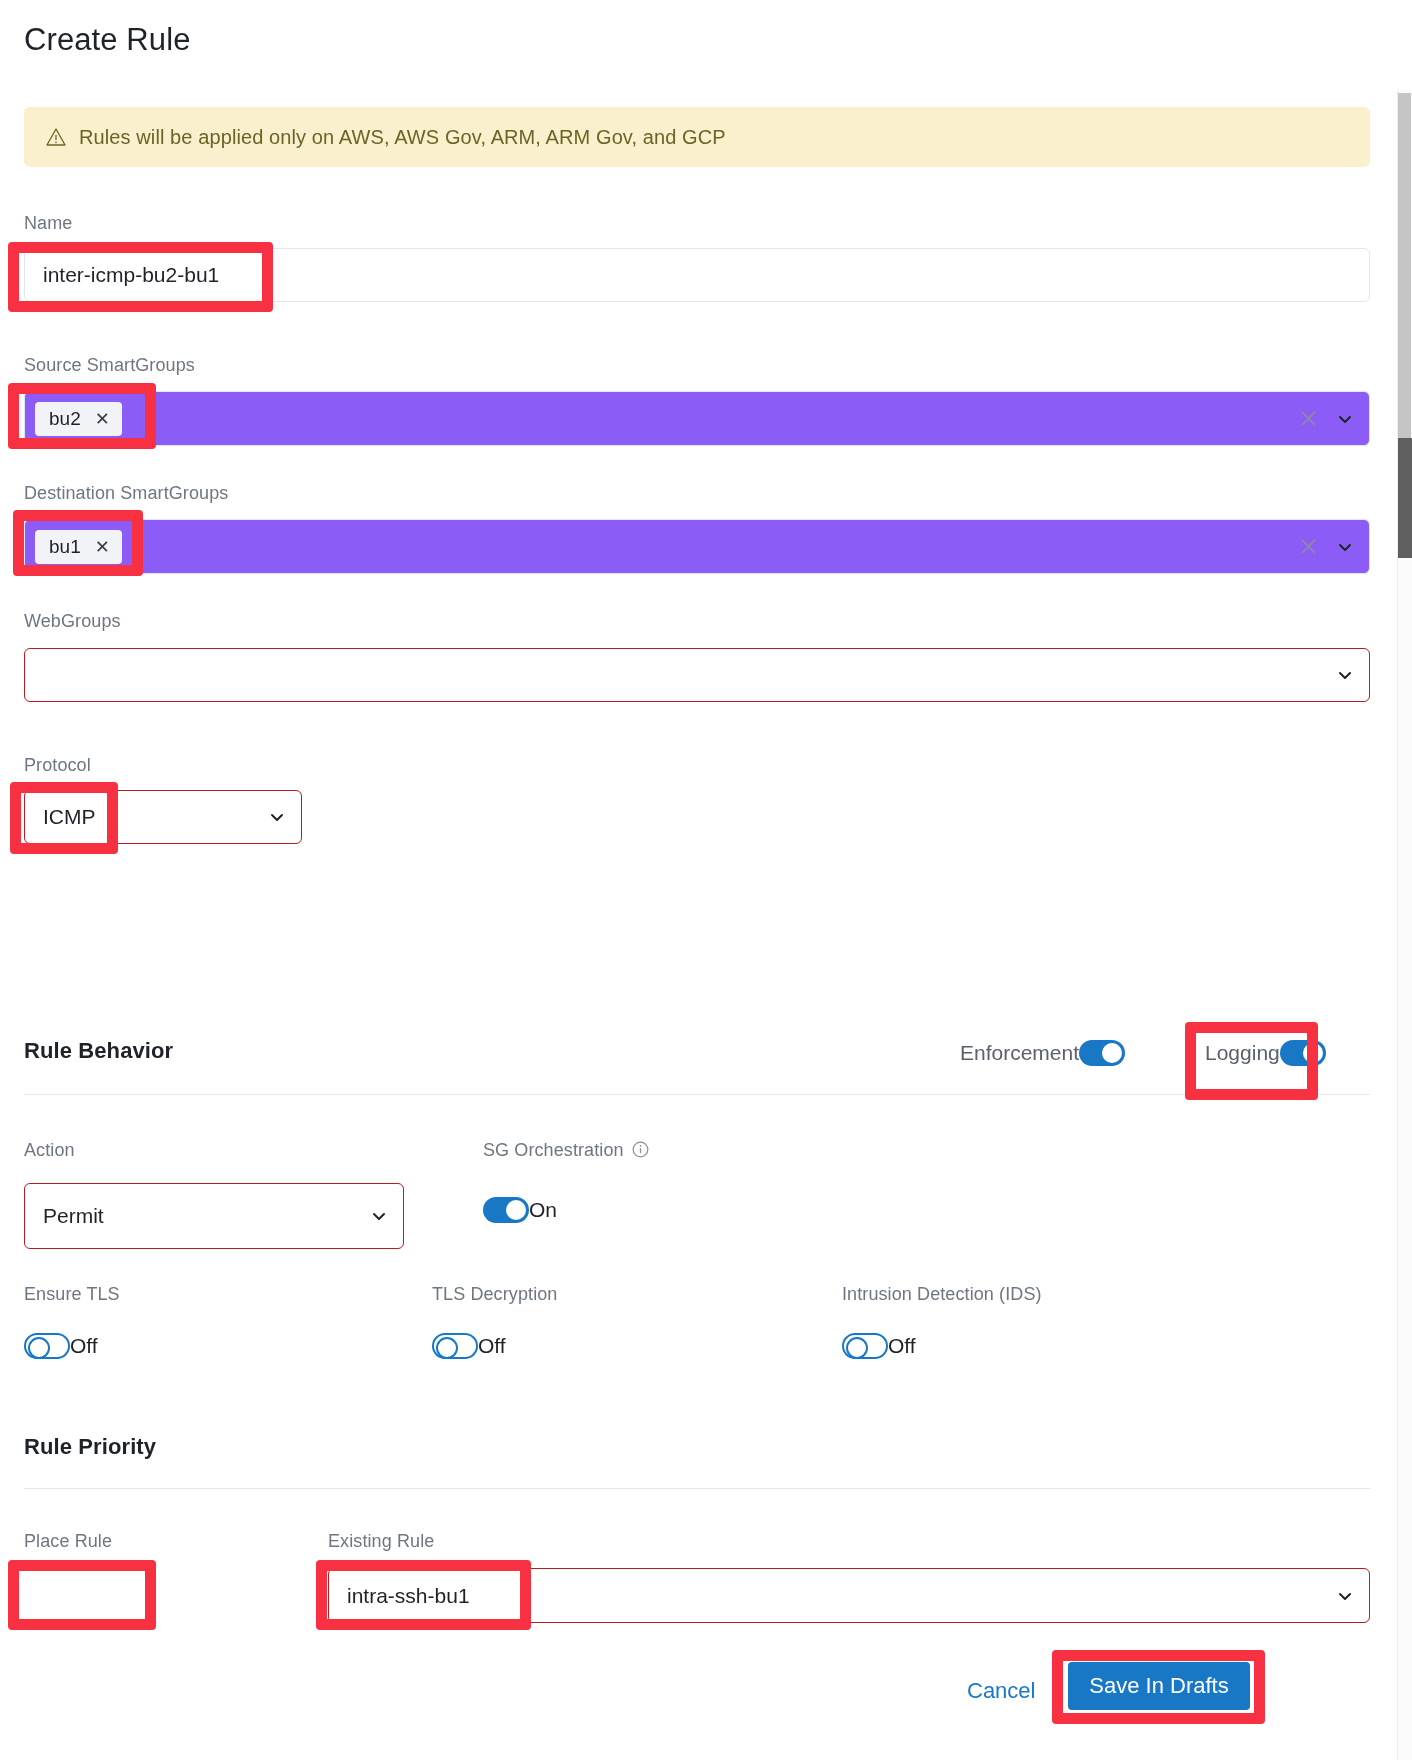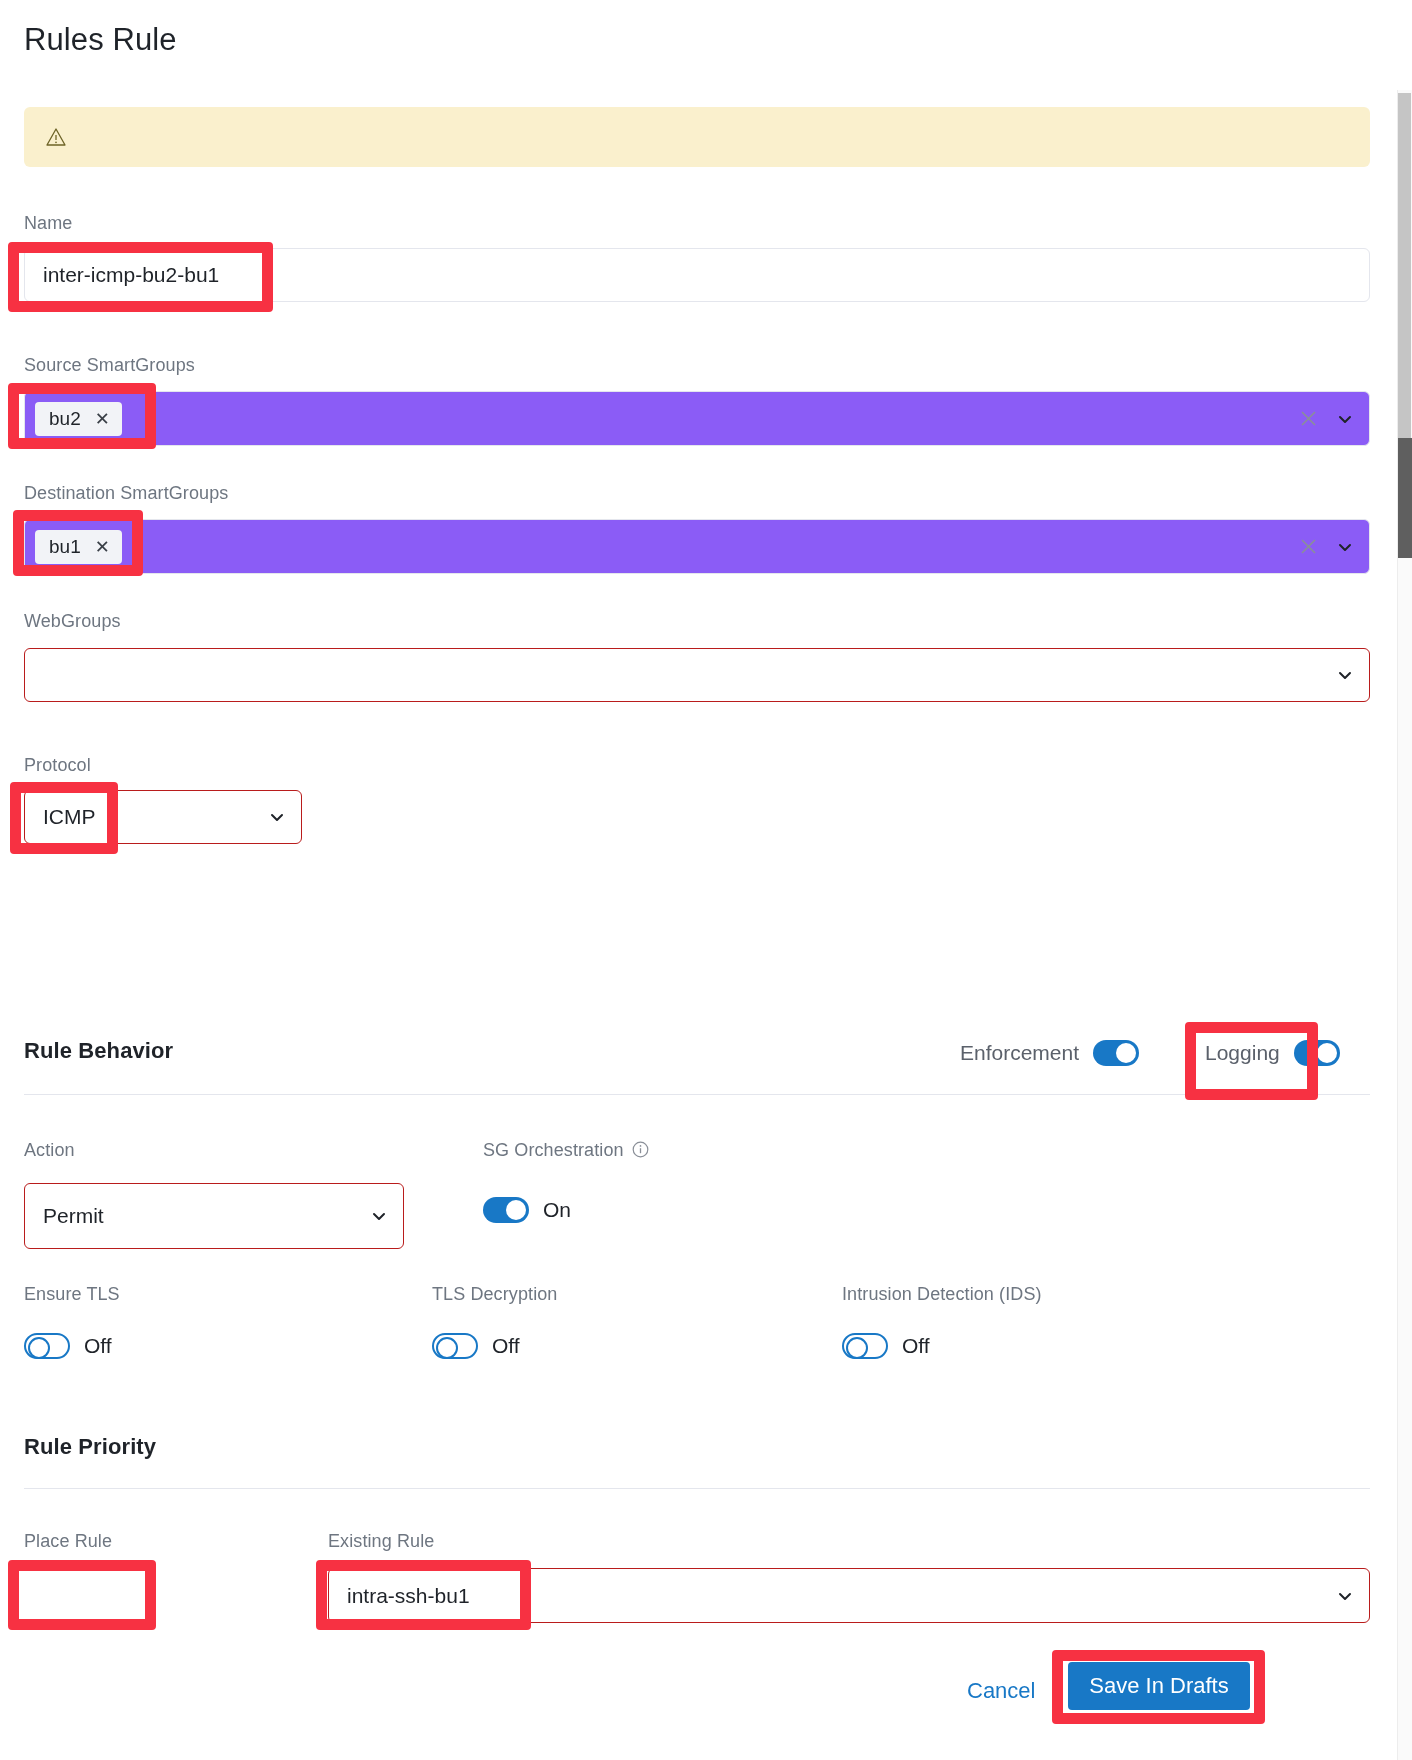--- a/index.html
+++ b/index.html
@@ -174,21 +174,20 @@
     left: 2px; top: 2px;
     width: 18px; height: 18px;
     border-radius: 50%;
     background: #ffffff;
     border: 2px solid #1878c6;
   }
   .tgl-row {
     position: absolute;
     display: flex;
     align-items: center;
-    gap: 14px;
   }
   .tgl-state {
     font-size: 21px;
     color: #1f2329;
   }
   .tgl-label-inline {
     font-size: 21px;
     color: #5b616b;
   }
 
@@ -259,28 +258,29 @@
     width: 14px;
     height: 120px;
     background: #5f5f5f;
   }
 </style>
 </head>
 <body>
 
 <div class="page">
 
-  <div class="page-title">Rules Rule</div>
+  <div class="page-title">Create Rule</div>
 
   <div class="warn-banner">
     <svg class="warn-icon" viewBox="0 0 20 20">
       <path d="M10 2 L19 18 L1 18 Z" fill="none" stroke="#6d6326" stroke-width="1.3" stroke-linejoin="round"></path>
       <line x1="10" y1="8" x2="10" y2="13" stroke="#6d6326" stroke-width="1.3"></line>
       <circle cx="10" cy="15.4" r="0.8" fill="#6d6326"></circle>
     </svg>
+    <span class="warn-text">Rules will be applied only on AWS, AWS Gov, ARM, ARM Gov, and GCP</span>
   </div>
 
   <div class="field-label" style="left:24px; top:213px;">Name</div>
   <div class="txt-input" style="left:24px; top:248px; width:1346px; height:54px;">
     <span>inter-icmp-bu2-bu1</span>
   </div>
 
   <div class="field-label" style="left:24px; top:355px;">Source SmartGroups</div>
   <div class="multi" style="left:24px; top:391px; width:1346px; height:55px;">
     <div class="chips">

